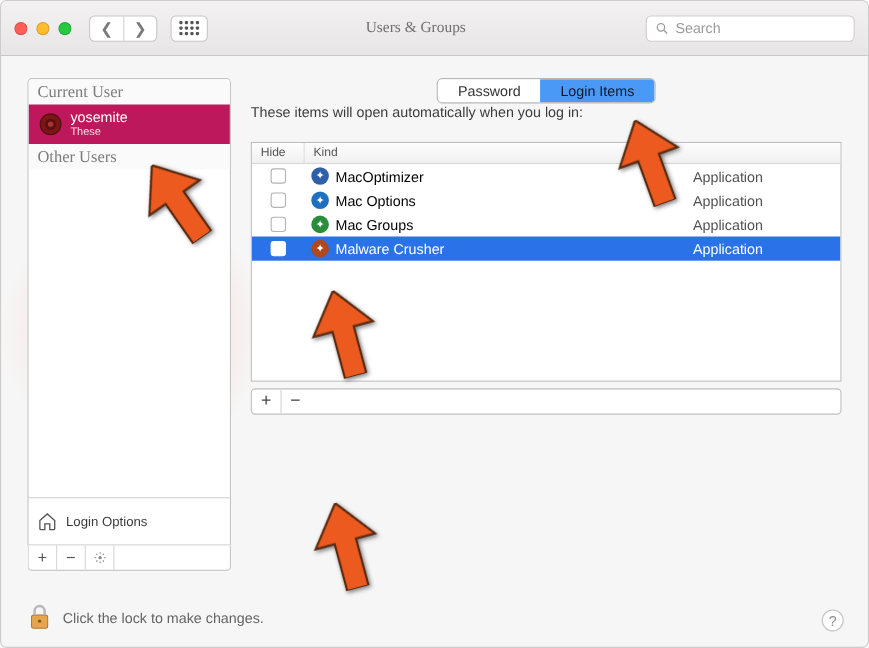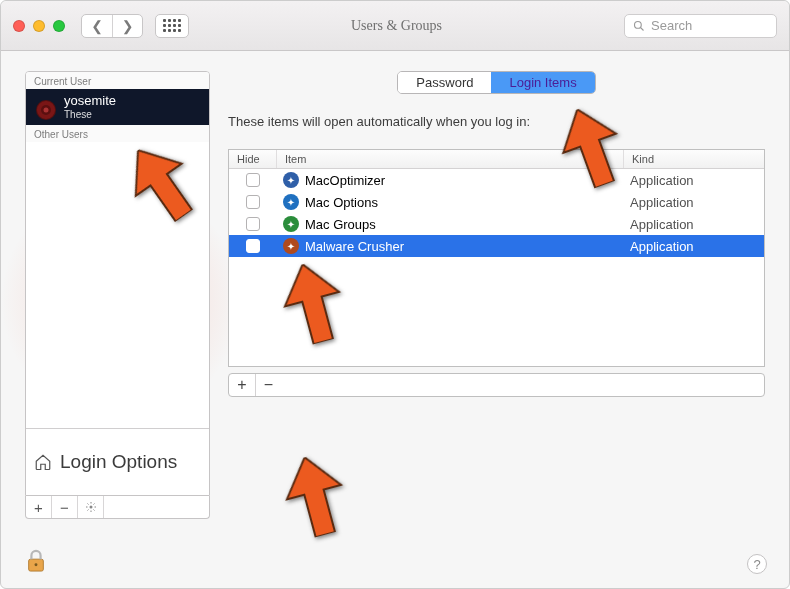--- a/index.html
+++ b/index.html
@@ -27,59 +27,59 @@
 }
 .nav-seg button { width:30px; background:none;border:none; color:#7a7a7a; font-size:14px; }
 .nav-seg button+button{border-left:1px solid #d4d2d3}
 .apps-btn{width:34px;align-items:center;justify-content:center}
 .apps-grid{display:grid;grid-template-columns:repeat(4,3px);grid-auto-rows:3px;gap:2px}
 .apps-grid span{background:#555;border-radius:1px}
 
 .title { flex:1; text-align:center; color:#6f6f6f; font-size:14px;font-family:Liberation Serif, serif; }
 
 .search {
-  width:153px; height:24px; border:1px solid #cfcdce; border-radius:5px; background:#fff;
+  width:190px; height:24px; border:1px solid #cfcdce; border-radius:5px; background:#fff;
   display:flex; align-items:center; padding:0 8px; color:#9a9a9a; font-size:13px; gap:6px;margin-left:20px;
 }
 .search svg{width:12px;height:12px;fill:#9a9a9a}
 
 
 .body { display:flex; padding:20px 24px 0 24px; gap:18px; height:468px; }
 
 
 .sidebar { width:185px; display:flex; flex-direction:column; }
 .user-list {
   flex:1; border:1px solid #c6c4c5; border-radius:4px 4px 0 0; background:#fff; overflow:hidden;
   display:flex; flex-direction:column;
 }
-.hdr { font-size:10px; color:#7d7d7d; padding:4px 8px 2px; background:#fafafa; }
+.hdr { font-size:15px; color:#7d7d7d; padding:4px 8px 2px; background:#fafafa;font-family:Liberation Serif, serif; }
 .urow { display:flex; align-items:center; gap:8px; padding:5px 10px; }
-.urow.sel { background:#0f172a; color:#fff;align-items:flex-end; }
+.urow.sel { background:#be185d; color:#fff; }
 .uava { width:20px;height:20px;border-radius:50%;background:#7a1616;border:1px solid rgba(0,0,0,.3);display:flex;align-items:center;justify-content:center}
 .uava.guest{background:#d0d0d0}
 .uava svg{width:12px;height:12px;fill:#e0e0e0}
 .uname{font-size:13px;line-height:1.15}
 .sub{font-size:10px;opacity:.85}
 .urow:not(.sel) .uname{color:#4b4b4b}
 .urow:not(.sel) .sub{color:#8a8a8a}
 .spacer{flex:1}
-.login-opt{border-top:1px solid #d0cecf;display:flex;align-items:center;gap:8px;padding:22px 8px;font-size:19px;color:#3b3b3b}
+.login-opt{border-top:1px solid #d0cecf;display:flex;align-items:center;gap:8px;padding:12px 8px;font-size:12px;color:#3b3b3b}
 .login-opt svg{width:18px;height:18px;fill:#555}
 .sb-foot{
   display:flex;border:1px solid #c6c4c5;border-top:none;border-radius:0 0 4px 4px;background:#fff
 }
 .sb-foot button{width:26px;height:22px;background:none;border:none;border-right:1px solid #d8d6d7;color:#555;font-size:15px;display:flex;align-items:center;justify-content:center}
 .sb-foot button svg{width:12px;height:12px;fill:#777}
 
 
 .main{flex:1;display:flex;flex-direction:column}
-.tabs{display:flex;justify-content:center;margin-bottom:20px}
+.tabs{display:flex;justify-content:center;margin-bottom:0}
 .seg{display:flex;border:1px solid #b8b6b7;border-radius:5px;overflow:hidden}
 .seg button{padding:3px 18px;font-size:13px;background:#fff;border:none;color:#333}
-.seg button.active{background:#4a99f6;color:#4c1d95}
+.seg button.active{background:#4a99f6;color:#0f172a}
 .desc{font-size:13px;color:#3c3c3c;margin-bottom:20px}
 
 .table{
   border:1px solid #bfbfbf;background:#fff;height:218px;overflow:hidden
 }
 .thead{display:flex;font-size:11px;color:#555;border-bottom:1px solid #d4d2d3;background:linear-gradient(#fdfdfd,#f1f1f1)}
 .thead div{padding:3px 8px;border-right:1px solid #e0dedf}
 .thead div:last-child{border-right:none}
 .col-hide{width:48px}.col-item{flex:1}.col-kind{width:140px}
 .trow{display:flex;align-items:center;font-size:13px}
@@ -195,21 +195,20 @@
         <div class="seg">
           <button>Password</button>
           <button class="active">Login Items</button>
         </div>
       </div>
       <div class="desc">These items will open automatically when you log in:</div>
 
       <div class="table">
         <div class="thead">
           <div class="col-hide">Hide</div>
-          <div class="col-item">Item</div>
           <div class="col-kind">Kind</div>
         </div>
         <div id="tbody">
             <div class="trow">
               <div class="col-hide">
                 <div class="cb"></div>
               </div>
               <div class="col-item">
                 <span class="appicon" style="background:#2f5fa8">✦</span>
                 <span>MacOptimizer</span>
@@ -255,20 +254,21 @@
       </div>
     </div>
   </div>
 
   <div class="lockbar">
     <svg class="lockicon" viewBox="0 0 24 28">
       <rect x="4" y="12" width="16" height="13" rx="2" fill="#e9a54a" stroke="#b0792e"></rect>
       <path d="M7 12v-4a5 5 0 0 1 10 0v4" fill="none" stroke="#b7b7b7" stroke-width="2.4"></path>
       <circle cx="12" cy="18" r="1.6" fill="#7a5a20"></circle>
     </svg>
+    <span>Click the lock to make changes.</span>
   </div>
   <div class="help">?</div>
 
   <div class="arrow" style="left:130px;top:142px;transform:rotate(-35deg)">
     <svg viewBox="0 0 60 80">
         <path d="M30 0 L58 36 L40 36 L40 80 L20 80 L20 36 L2 36 Z" fill="#ec5a1f" stroke="#5a2a10" stroke-width="2"></path>
       </svg>
   </div>
   <div class="arrow" style="left:560px;top:106px;transform:rotate(-20deg)">
     <svg viewBox="0 0 60 80">

